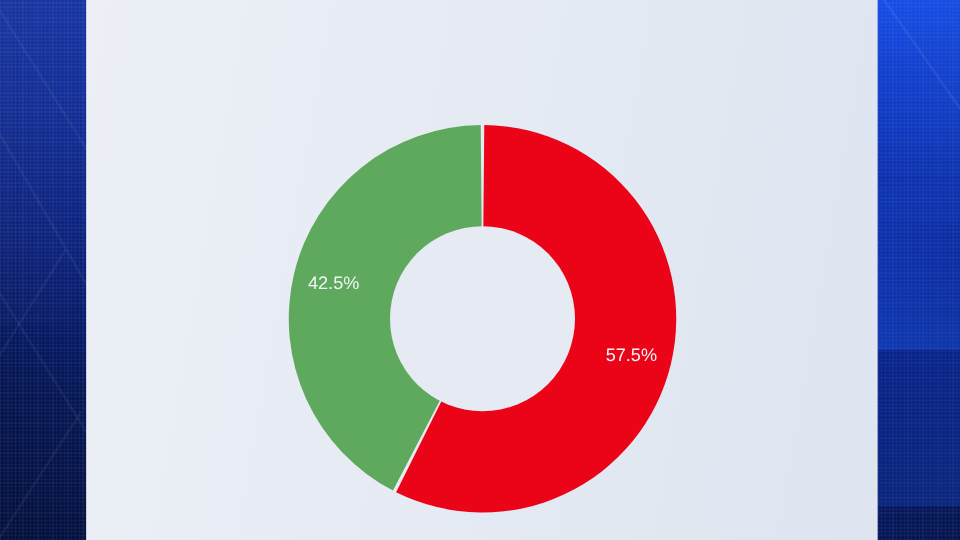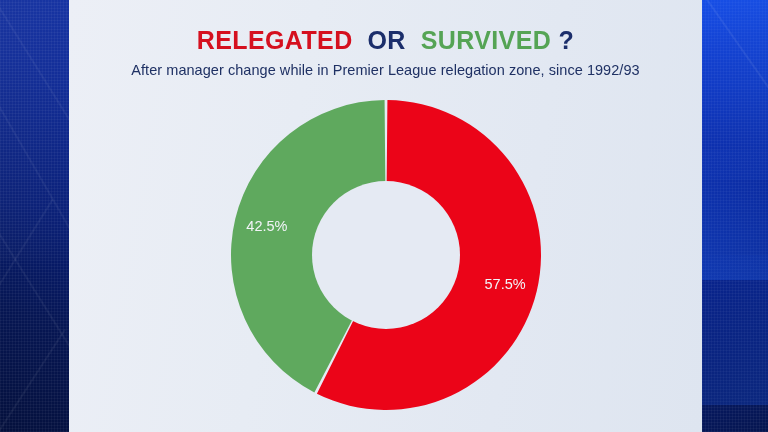--- a/index.html
+++ b/index.html
@@ -108,28 +108,21 @@
 <div class="side-panel right">
   <div class="r1"></div>
   <div class="r2"></div>
   <div class="r3"></div>
   <div class="r4"></div>
 </div>
 <div class="bleed r"></div>
 
 <div class="card">
 
-  <div class="title">
-    <span class="t-red">RELEGATED</span>
-    <span class="t-navy">OR</span>
-    <span class="t-green">SURVIVED</span>
-    <span class="t-navy" style="margin-left:0">?</span>
-  </div>
 
-  <div class="subtitle">After manager change while in Premier League relegation zone, since 1992/93</div>
 
   <div class="chart-wrap">
     <svg class="donut" width="320" height="320" viewBox="0 0 320 320">
       <g id="slices">
           <path d="M 160 160 L 161.42024180465705 5.006506868138786 A 155 155 0 1 1 90.89987131056287 298.7449898738806 Z" fill="#eb0418"></path>
           <path d="M 160 160 L 88.36898188281391 297.45543730058614 A 155 155 0 0 1 158.579758195343 5.006506868138786 Z" fill="#5fa95e"></path>
         </g>
       <circle cx="160" cy="160" r="74" fill="#e5eaf3"></circle>
       <g id="slice-labels">
           <text x="279.0666967526955" y="193.58538480415558" text-anchor="middle" class="slice-label" fill="#f2f4f8">57.5%</text>

